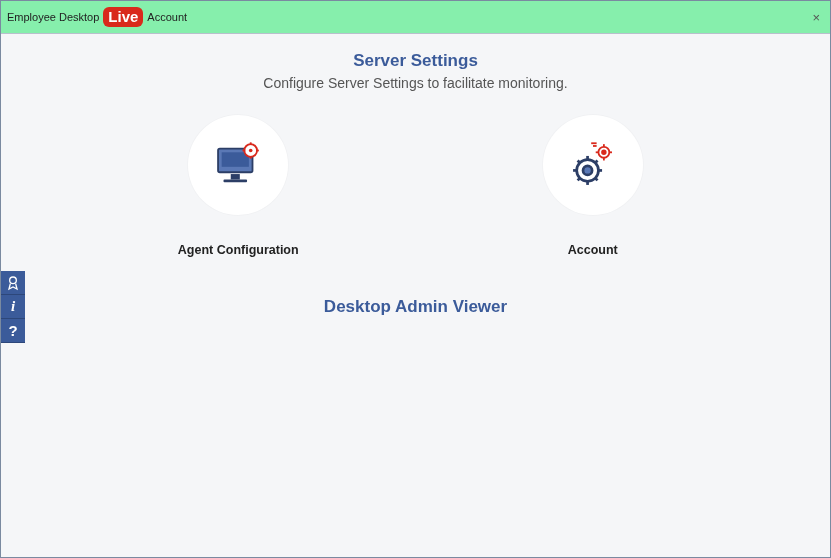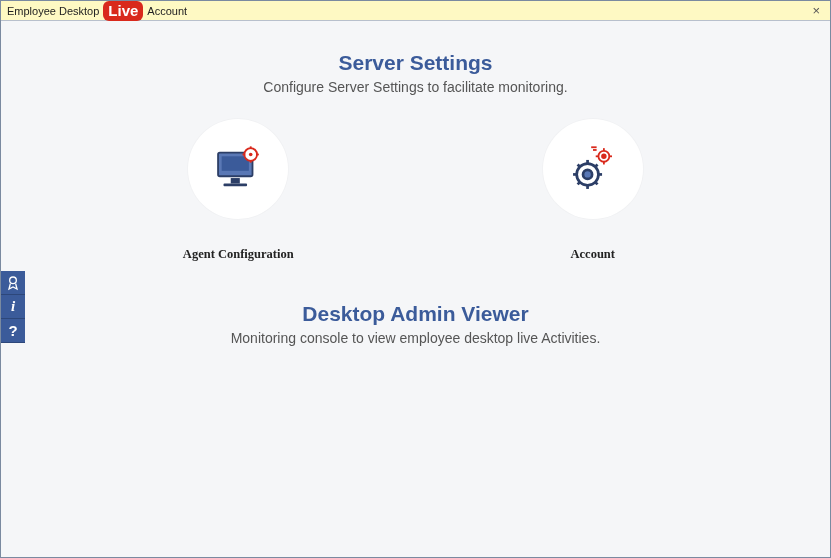--- a/index.html
+++ b/index.html
@@ -6,22 +6,22 @@
   body {
     width: 831px;
     height: 558px;
     font-family: "Segoe UI", Tahoma, sans-serif;
     background: #f5f6f8;
     border: 1px solid #7a8aa0;
     overflow: hidden;
     position: relative;
   }
   .titlebar {
-    height: 20px;
-    background: #fef9c3;
+    height: 33px;
+    background: #86efac;
     border-bottom: 1px solid #b8c0cc;
     display: flex;
     align-items: center;
     padding: 0 6px;
     font-size: 11px;
     color: #222;
     justify-content: space-between;
   }
   .titlebar-left { display: flex; align-items: center; gap: 4px; }
   .live-badge {
@@ -40,36 +40,35 @@
     cursor: pointer;
     padding: 0 4px;
   }
   .content {
     position: absolute;
     top: 22px; left: 0; right: 0; bottom: 0;
     padding: 28px 60px 20px 60px;
     text-align: center;
   }
   .section-title {
-    font-size: 21px;
+    font-size: 17px;
     font-weight: bold;
     color: #3b5b9a;
     margin-bottom: 4px;
   }
   .section-sub {
     font-size: 14px;
     color: #555;
     margin-bottom: 24px;
   }
   .tile-row {
     display: flex;
     justify-content: space-around;
     align-items: flex-start;
     margin-bottom: 40px;
-    font-family: Liberation Serif, serif;
   }
   .tile {
     width: 180px;
     cursor: pointer;
     display: flex;
     flex-direction: column;
     align-items: center;
   }
   .tile-circle {
     width: 100px;
@@ -197,17 +196,16 @@
           </g>
         </svg>
       </div>
       <div class="tile-label">Account</div>
     </div>
 
   </div>
 
   <div class="section2">
     <div class="section-title">Desktop Admin Viewer</div>
-    <div class="section-sub">Monitoring console to view employee desktop live Activities.</div>
 
   </div>
 
 </div>
 
 </body></html>

